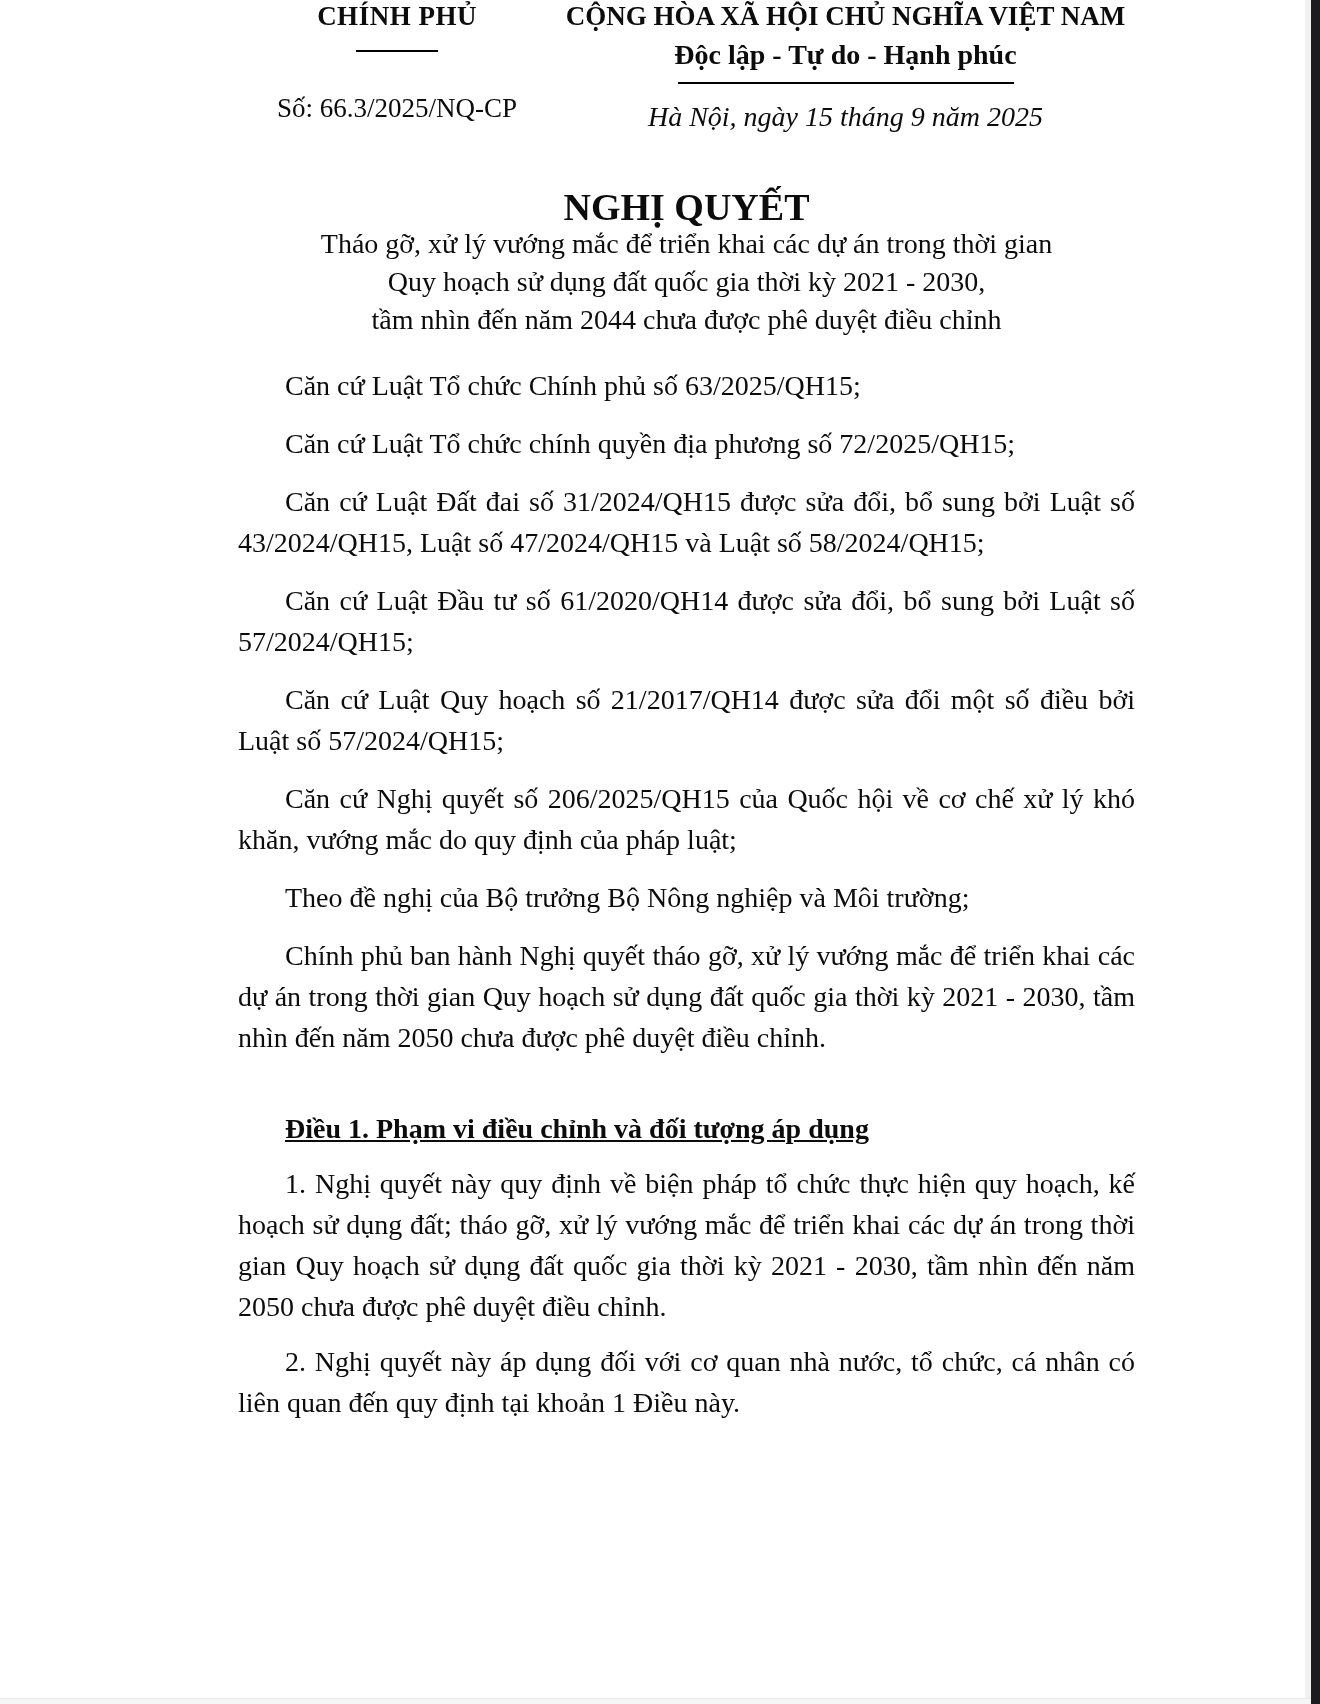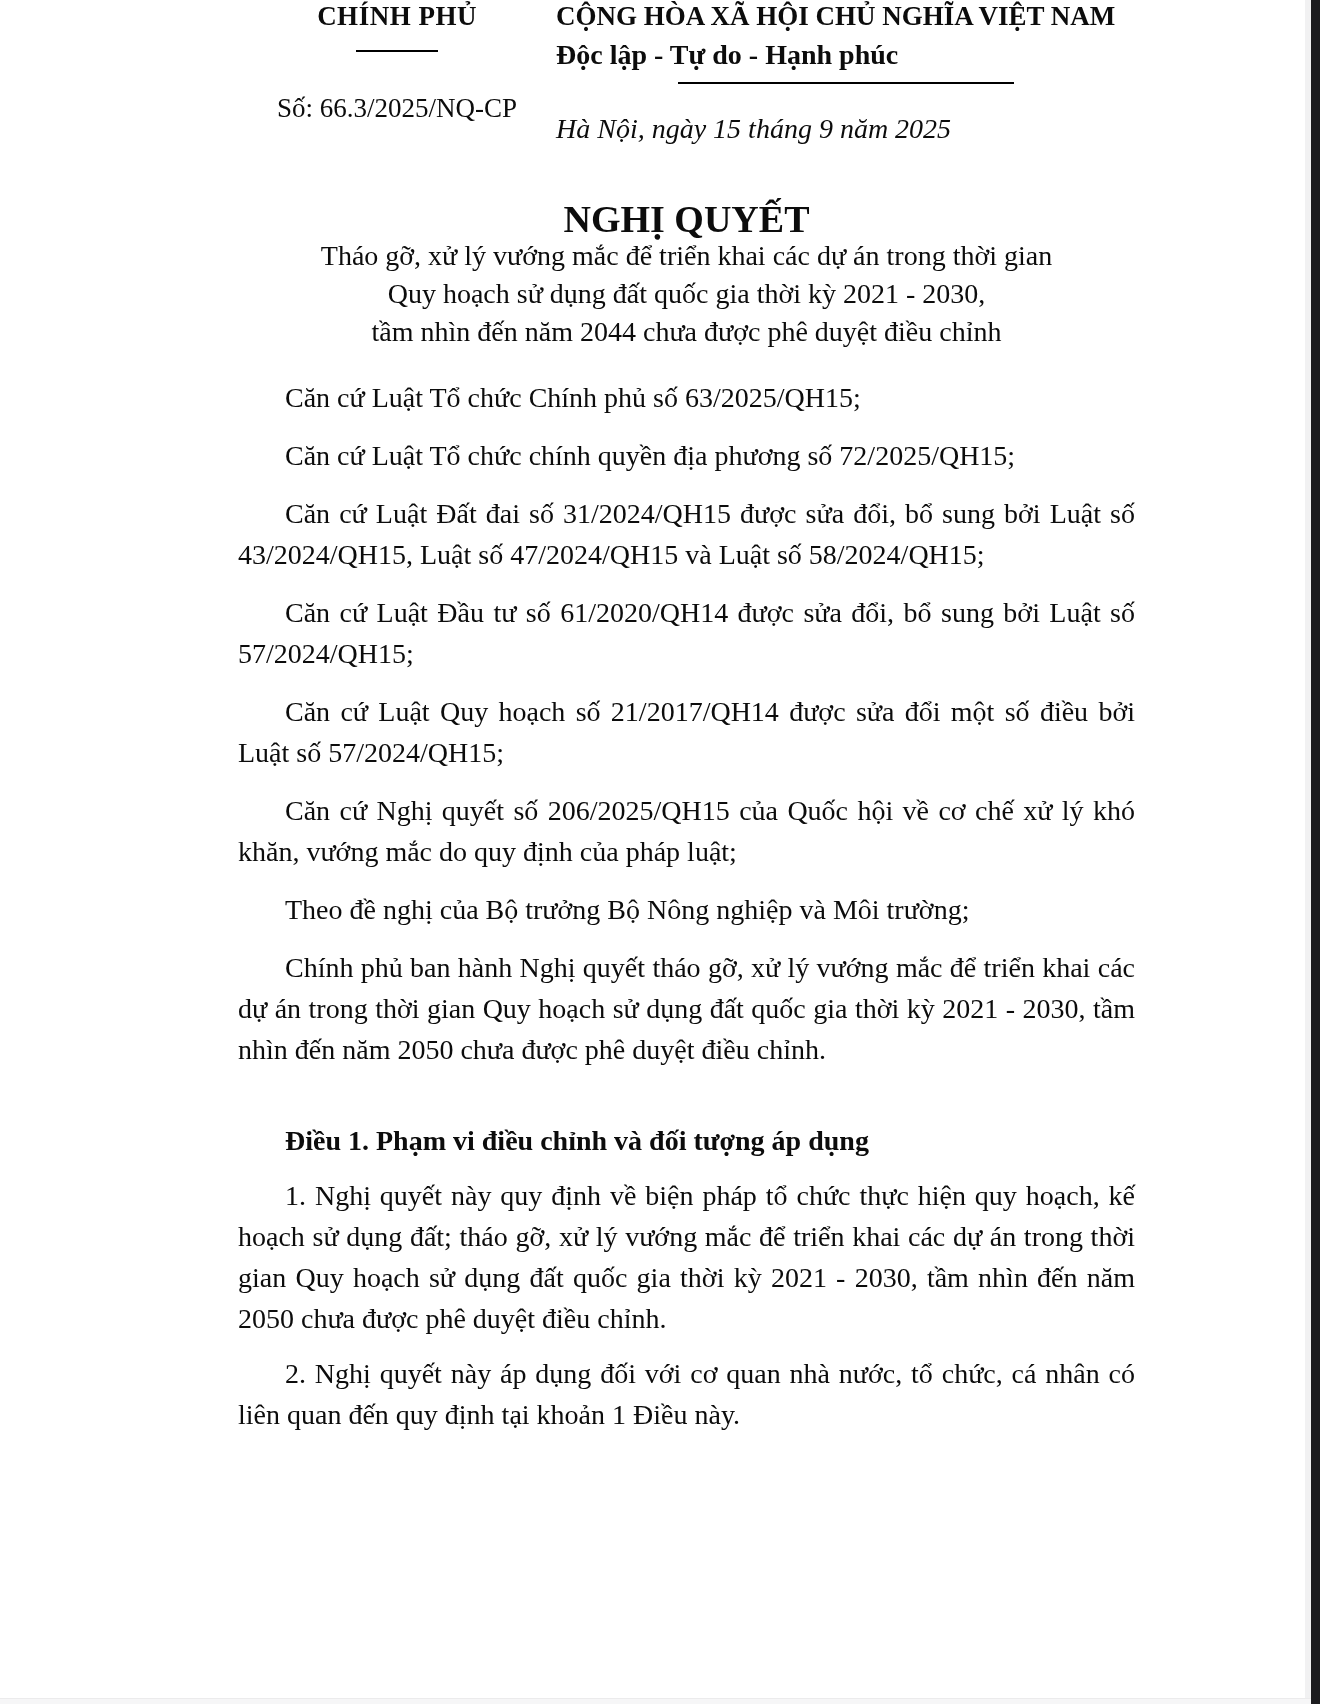--- a/index.html
+++ b/index.html
@@ -27,20 +27,21 @@
   .header {
     display: flex;
     align-items: flex-start;
   }
   .header-left {
     flex: 0 0 318px;
     text-align: center;
   }
   .header-right {
     flex: 1;
+    text-align: center;
   }
   .issuer {
     font-weight: bold;
     font-size: 27px;
     line-height: 33px;
     letter-spacing: .5px;
   }
   .rule-short {
     width: 82px;
     border-top: 2px solid #000;
@@ -65,21 +66,21 @@
     margin-top: 7px;
   }
   .rule-long {
     width: 336px;
     border-top: 2px solid #000;
     margin: 11px auto 0 auto;
     height: 0;
   }
   .dateline {
     font-style: italic;
-    margin-top: 24px;
+    margin-top: 12px;
     font-size: 28px;
     white-space: nowrap;
   }
   
   .title-block {
     margin-top: 52px;
     text-align: center;
   }
   .doc-type {
     font-weight: bold;
@@ -100,20 +101,21 @@
     text-indent: 47px;
     text-align: justify;
   }
   .preamble p.doc-par {
   }
   .article-heading {
     font-weight: bold;
     margin-top: 50px;
     margin-bottom: 10px;
     text-indent: 47px;
+    text-decoration: underline;
   }
   .article p.doc-par {
     margin: 14px 0;
   }
   
   .right-gray-gap {
     position: absolute;
     top: 0;
     right: 9px;
     width: 6px;

